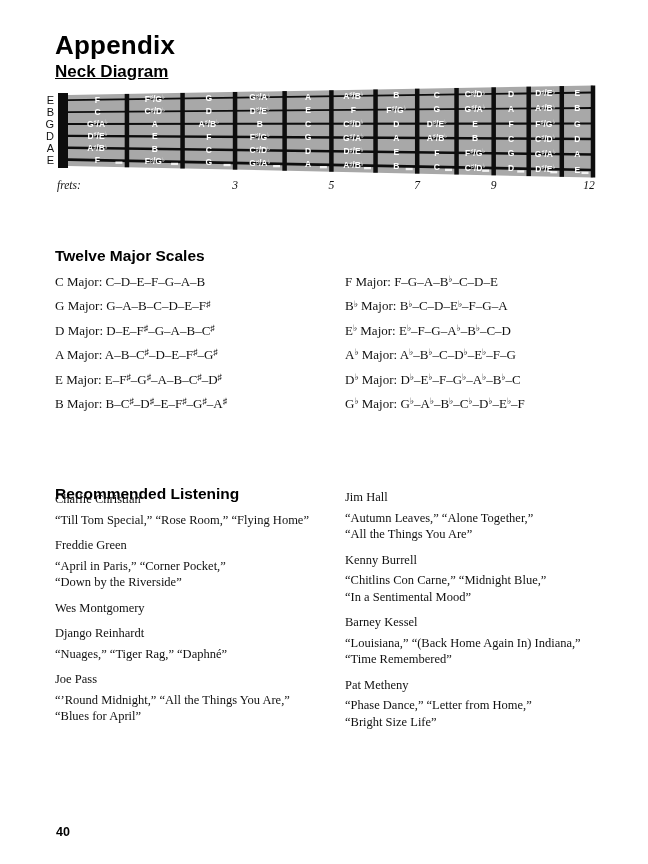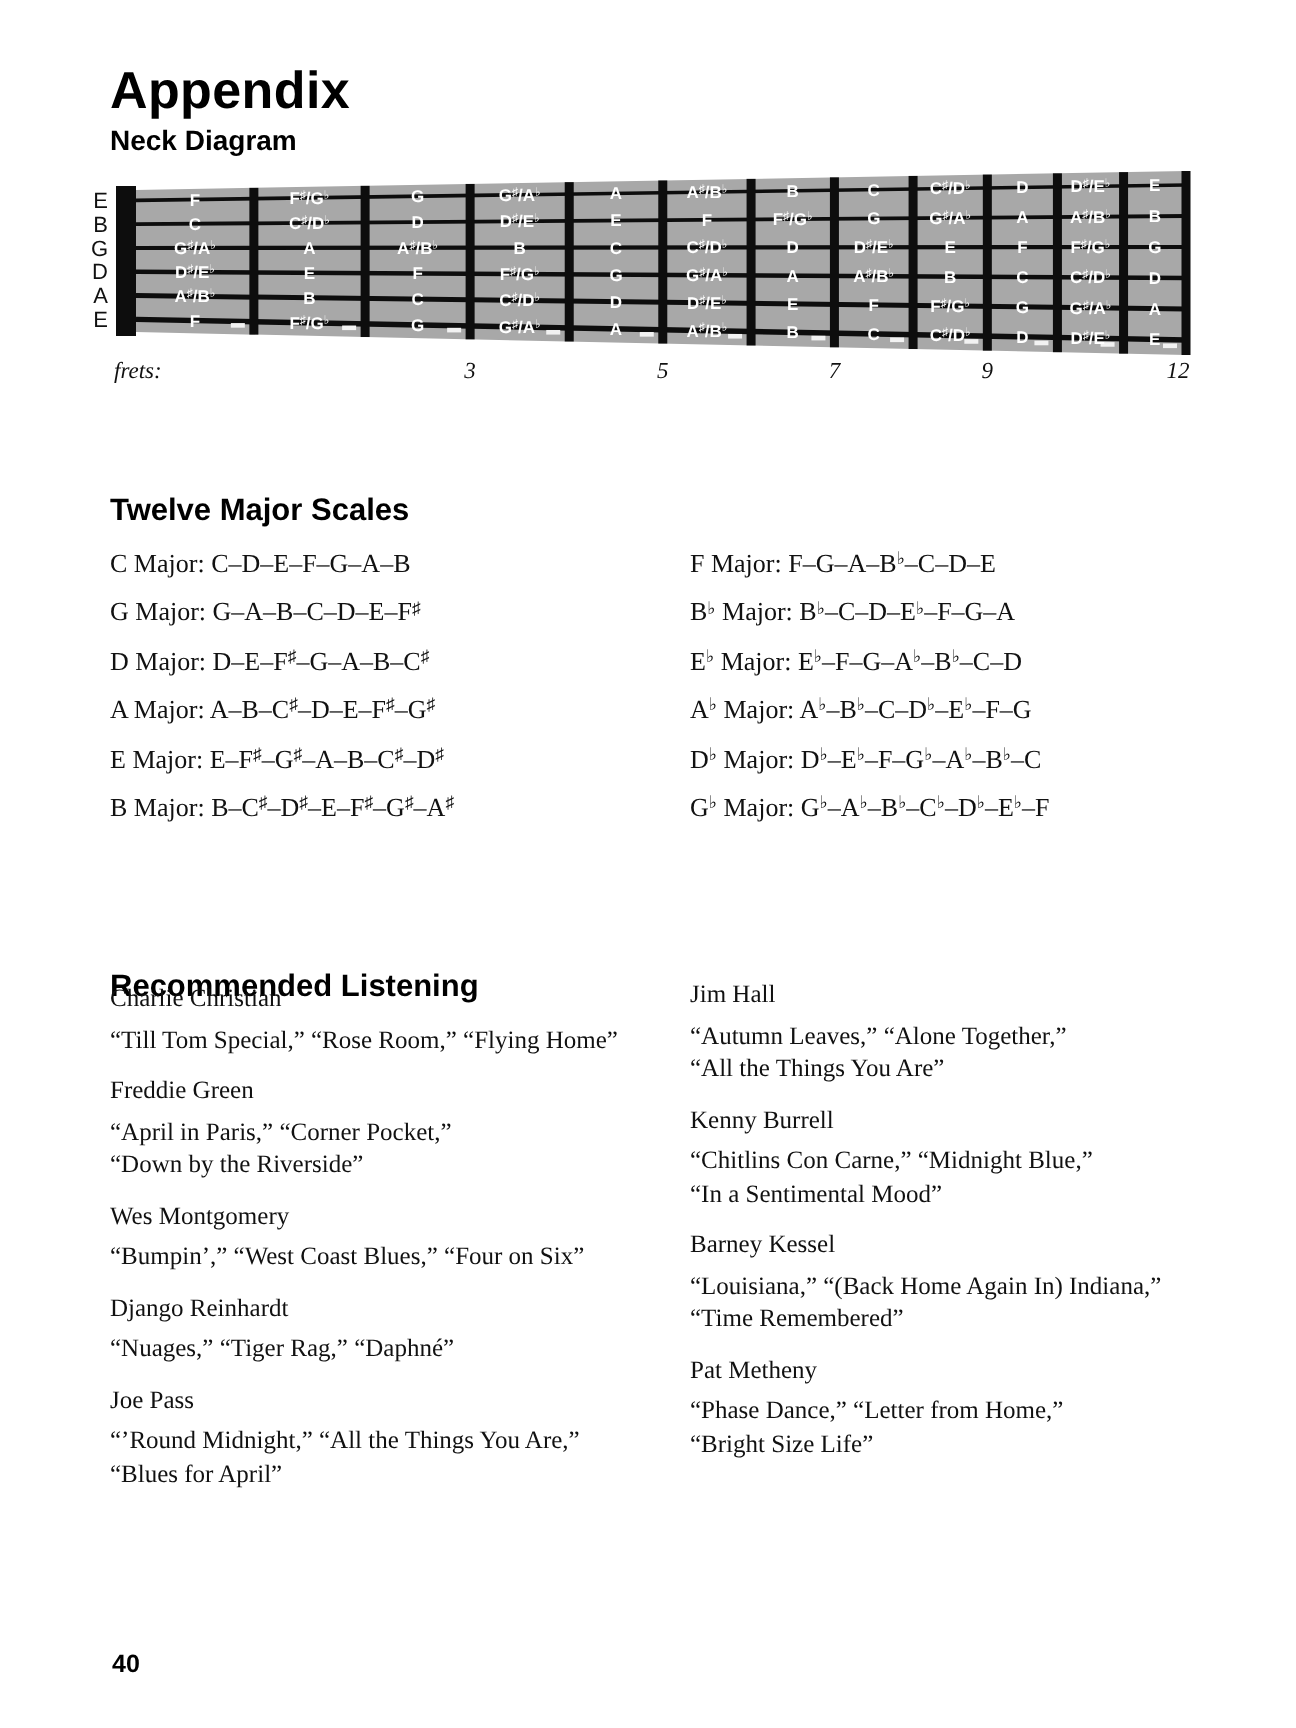--- a/index.html
+++ b/index.html
@@ -1,21 +1,21 @@
 <!DOCTYPE html>
 <html><head>
 <meta charset="utf-8">
 <style>
   html,body{margin:0;padding:0;background:#fff;}
   .page{position:relative;width:648px;height:864px;background:#ffffff;overflow:hidden;
         font-family:"Liberation Serif",serif;color:#111;padding-left:12px;}
   .abs{position:absolute;margin:0;}
   .sans{font-family:"Liberation Sans","DejaVu Sans",sans-serif;font-weight:bold;color:#000;}
   #page-title{left:55px;top:30px;font-size:26px;letter-spacing:.2px;}
-  #neck-heading{left:55px;top:62px;font-size:14px;}
+  #neck-heading{left:55px;top:62px;font-size:17px;text-decoration:underline;}
   #neck-svg{left:0;top:0;width:648px;height:215px;}
   #scales-heading{left:55px;top:247px;font-size:15.5px;}
   .scales-col{line-height:24.4px;font-size:13px;white-space:nowrap;}
   #scales-left{left:55px;top:270px;}
   #scales-right{left:345px;top:270px;}
   .scale-row b{font-weight:normal;}
   sup.acc{font-size:67%;line-height:0;vertical-align:baseline;position:relative;top:-0.45em;
           font-family:"Liberation Serif","DejaVu Serif","DejaVu Sans",serif;}
   #listening-heading{left:55px;top:465px;font-size:15.5px;margin-top:20px;}
   .listen-col{width:292px;font-size:12.5px;}
@@ -176,21 +176,20 @@
         <div class="artist">Charlie Christian</div>
         <div class="song-line">“Till Tom Special,” “Rose Room,” “Flying Home”</div>
       </div>
       <div class="entry">
         <div class="artist">Freddie Green</div>
         <div class="song-line">“April in Paris,” “Corner Pocket,”</div>
         <div class="song-line">“Down by the Riverside”</div>
       </div>
       <div class="entry">
         <div class="artist">Wes Montgomery</div>
-        <div class="song-line">“Bumpin’,” “West Coast Blues,” “Four on Six”</div>
       </div>
       <div class="entry">
         <div class="artist">Django Reinhardt</div>
         <div class="song-line">“Nuages,” “Tiger Rag,” “Daphné”</div>
       </div>
       <div class="entry">
         <div class="artist">Joe Pass</div>
         <div class="song-line">“’Round Midnight,” “All the Things You Are,”</div>
         <div class="song-line">“Blues for April”</div>
       </div>

